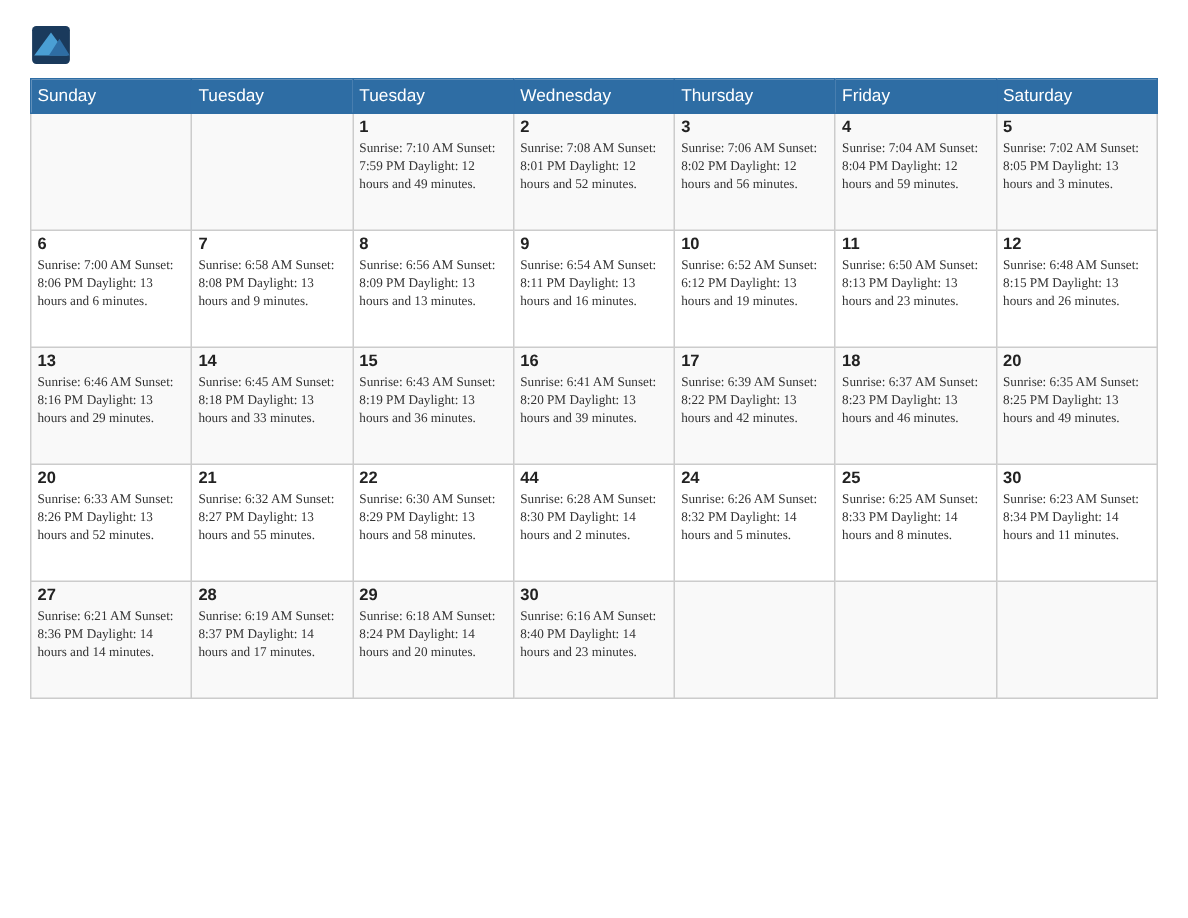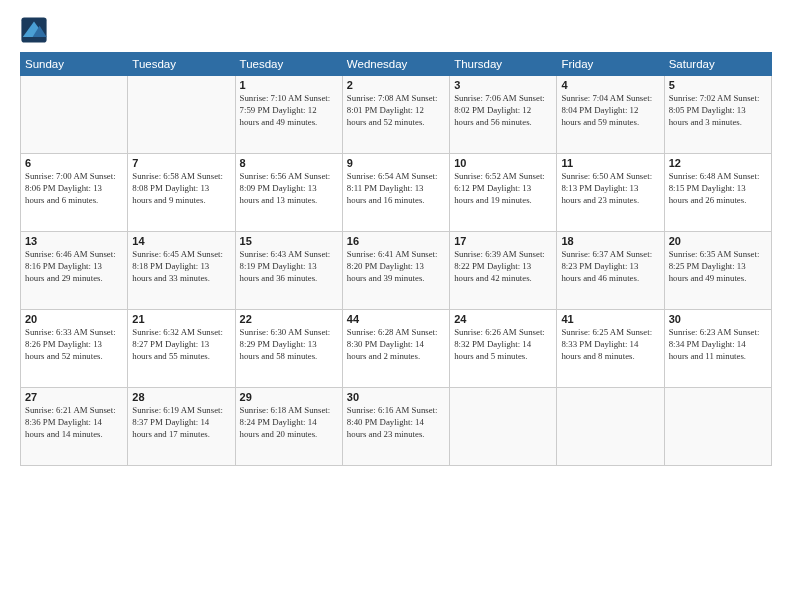--- a/index.html
+++ b/index.html
@@ -278,21 +278,21 @@
 Sunset: 8:30 PM
 Daylight: 14 hours and 2 minutes.</div>
           </td>
           <td>
             <span class="day-num">24</span>
             <div class="day-info">Sunrise: 6:26 AM
 Sunset: 8:32 PM
 Daylight: 14 hours and 5 minutes.</div>
           </td>
           <td>
-            <span class="day-num">41</span>
+            <span class="day-num">25</span>
             <div class="day-info">Sunrise: 6:25 AM
 Sunset: 8:33 PM
 Daylight: 14 hours and 8 minutes.</div>
           </td>
           <td>
             <span class="day-num">30</span>
             <div class="day-info">Sunrise: 6:23 AM
 Sunset: 8:34 PM
 Daylight: 14 hours and 11 minutes.</div>
           </td>

